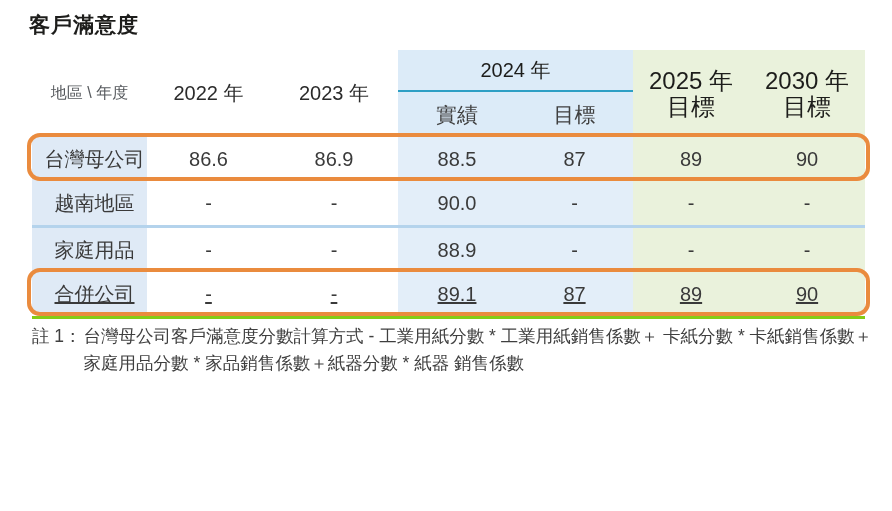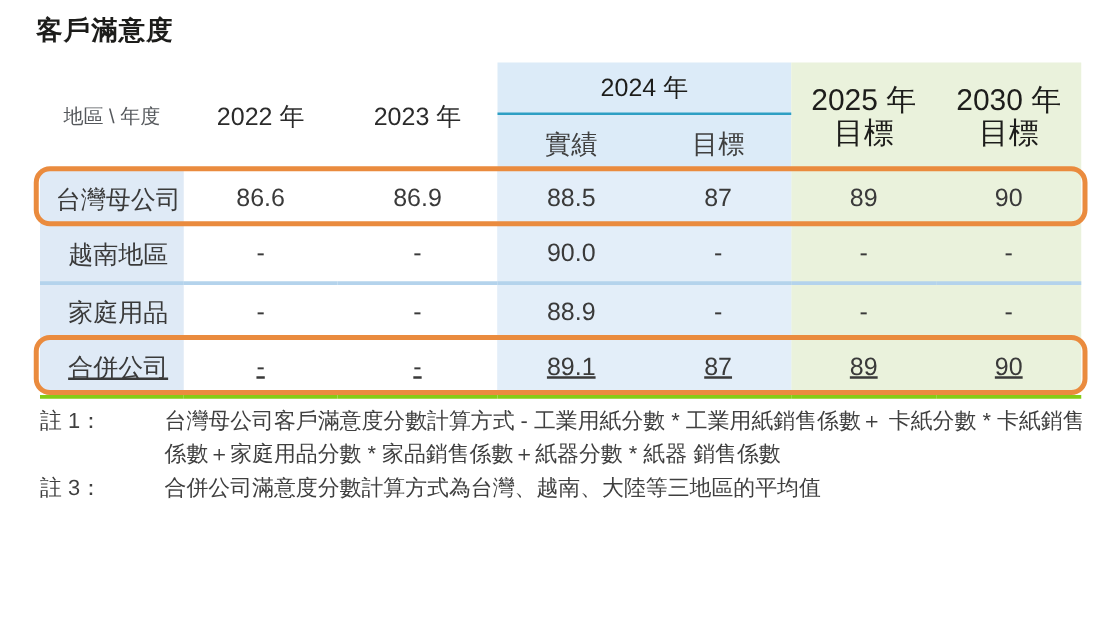--- a/index.html
+++ b/index.html
@@ -162,21 +162,20 @@
     left: 32px;
     top: 323px;
     width: 846px;
     font-size: 17.5px;
     line-height: 27px;
     color: #3f3f3f;
   }
   .note {
     display: flex;
     align-items: flex-start;
-    gap: 48px;
   }
   .note-label {
     flex: 0 0 auto;
     white-space: nowrap;
     padding-right: 2px;
   }
   .note-body {
     flex: 1 1 auto;
   }
 </style>
@@ -271,20 +270,14 @@
   <div class="note">
     <span class="note-label">註 1：</span>
     <span class="note-body">
       <span>台灣母公司客戶滿意度分數計算方式 - 工業用紙分數 * 工業用紙銷售係數＋</span>
       <span>卡紙分數 * 卡紙銷售係數＋家庭用品分數 * 家品銷售係數＋紙器分數 * 紙器</span>
       <span>銷售係數</span>
     </span>
   </div>
 
 
-  <div class="note">
-    <span class="note-label">註 3：</span>
-    <span class="note-body">
-      <span>合併公司滿意度分數計算方式為台灣、越南、大陸等三地區的平均值</span>
-    </span>
-  </div>
 
 </div>
 
 </body></html>

